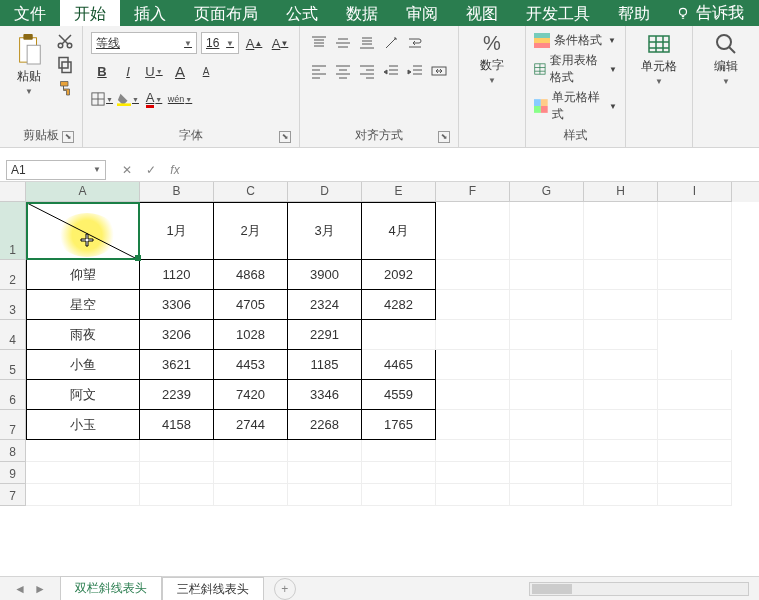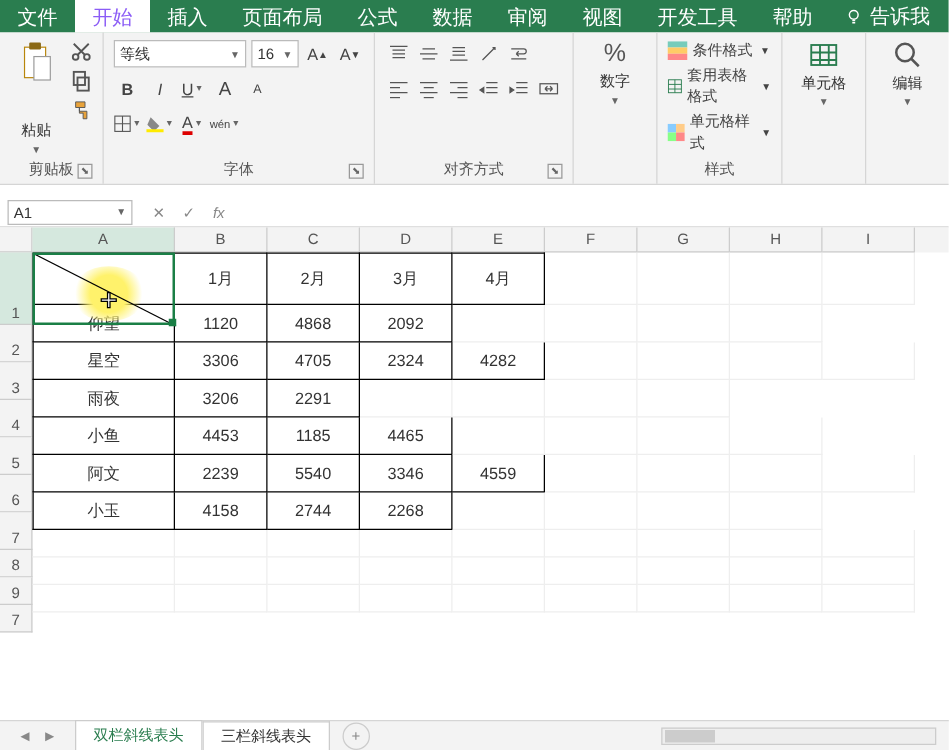--- a/index.html
+++ b/index.html
@@ -1,38 +1,38 @@
 <!DOCTYPE html>
 <html><head>
 <meta charset="utf-8">
 <style>
 * { box-sizing: border-box; margin: 0; padding: 0; font-family: "Microsoft YaHei", sans-serif; }
 body { width: 759px; height: 600px; background: #fff; overflow: hidden; font-size: 12px; color: #333; }
 
 
 .tab-row { background: #2a7d4f; height: 26px; display: flex; align-items: stretch; color: #fff; font-size: 16px; }
 .tab-row .tab { padding: 4px 14px 0; cursor: pointer; }
-.tab-row .tab.active { background: #fff; color: #8b5cf6; }
+.tab-row .tab.active { background: #fff; color: #14532d; }
 .tab-row .tell { display: flex; align-items: center; gap: 6px; padding: 0 12px; }
 .tab-row .bulb { width: 14px; height: 14px; }
 
 
 .ribbon { background: #f3f3f3; border-bottom: 1px solid #d5d5d5; display: flex; height: 122px; }
 .group { border-right: 1px solid #d5d5d5; padding: 6px 8px 2px; display: flex; flex-direction: column; justify-content: space-between; }
 .group-title { text-align: center; font-size: 12px; color: #555; padding: 2px 0 1px; position: relative; }
 .group-title .launcher { position: absolute; right: 0; bottom: 2px; width: 12px; height: 12px; border: 1px solid #999; font-size: 8px; line-height: 9px; color: #666; }
 
 .clip-area { display: flex; gap: 6px; align-items: flex-start; }
 .paste-btn { display: flex; flex-direction: column; align-items: center; gap: 2px; width: 42px; }
 .paste-btn svg { width: 30px; height: 34px; }
-.paste-btn .lbl { font-size: 12px; margin-top: 28px; }
+.paste-btn .lbl { font-size: 12px; }
 .clip-side { display: flex; flex-direction: column; gap: 6px; }
 .clip-side svg { width: 18px; height: 18px; }
 
-.font-area { display: flex; flex-direction: column; gap: 6px; }
+.font-area { display: flex; flex-direction: column; gap: 6px; text-decoration: underline; }
 .font-row { display: flex; align-items: center; gap: 4px; }
 .combo { background: #fff; border: 1px solid #bbb; height: 22px; display: flex; align-items: center; padding: 0 4px; }
 .combo.font { width: 106px; }
 .combo.size { width: 38px; justify-content: center; }
 .combo .dd { margin-left: auto; font-size: 8px; color: #666; }
 .fbtn { width: 22px; height: 22px; display: flex; align-items: center; justify-content: center; color: #444; font-size: 13px; }
 .fbtn.small svg { width: 14px; height: 14px; }
 .fbtn .dd { font-size: 7px; margin-left: 1px; color: #666; }
 .underline { text-decoration: underline; }
 
@@ -71,21 +71,21 @@
 .rowhdr.h1 { height: 58px; }
 .rowhdr.hn { height: 30px; }
 .rowhdr.he { height: 22px; }
 .rowhdr.active { background: #d5e8de; }
 
 .cells { position: relative; }
 .data-row { display: flex; }
 .cell { border-right: 1px solid #eee; border-bottom: 1px solid #eee; font-size: 13px; display: flex; align-items: center; justify-content: center; }
 .cell.w-a { width: 114px; }
 .cell.w { width: 74px; }
-.cell.h1 { height: 42px; }
+.cell.h1 { height: 58px; }
 .cell.hn { height: 30px; }
 .cell.he { height: 22px; }
 .cell.bordered { border-right: 1px solid #000; border-bottom: 1px solid #000; }
 .row-top .cell.bordered { border-top: 1px solid #000; }
 .cell.bordered.first { border-left: 1px solid #000; }
 
 
 .sel { position: absolute; left: 0; top: 0; width: 114px; height: 58px; border: 2px solid #1a7f46; pointer-events: none; }
 .sel .handle { position: absolute; right: -3px; bottom: -3px; width: 6px; height: 6px; background: #1a7f46; }
 .highlight { position: absolute; left: 30px; top: 10px; width: 60px; height: 44px; background: radial-gradient(circle, #fff26b 0%, #fff26b 40%, transparent 72%); border-radius: 50%; pointer-events: none; }
@@ -407,72 +407,76 @@
         <div class="cell w h1"></div>
           <div class="cell w h1"></div>
           <div class="cell w h1"></div>
           <div class="cell w h1"></div>
       </div>
 
       <div class="data-row">
           <div class="cell w-a hn bordered first">仰望</div>
           <div class="cell w hn bordered">1120</div>
           <div class="cell w hn bordered">4868</div>
+          <div class="cell w hn bordered">3900</div>
           <div class="cell w hn bordered">2092</div>
           <div class="cell w hn"></div>
           <div class="cell w hn"></div>
           <div class="cell w hn"></div>
           <div class="cell w hn"></div>
         </div>
       <div class="data-row">
           <div class="cell w-a hn bordered first">星空</div>
           <div class="cell w hn bordered">3306</div>
           <div class="cell w hn bordered">4705</div>
           <div class="cell w hn bordered">2324</div>
           <div class="cell w hn bordered">4282</div>
           <div class="cell w hn"></div>
           <div class="cell w hn"></div>
           <div class="cell w hn"></div>
           <div class="cell w hn"></div>
         </div>
       <div class="data-row">
           <div class="cell w-a hn bordered first">雨夜</div>
           <div class="cell w hn bordered">3206</div>
+          <div class="cell w hn bordered">1028</div>
           <div class="cell w hn bordered">2291</div>
           <div class="cell w hn"></div>
           <div class="cell w hn"></div>
           <div class="cell w hn"></div>
           <div class="cell w hn"></div>
         </div>
       <div class="data-row">
           <div class="cell w-a hn bordered first">小鱼</div>
+          <div class="cell w hn bordered">3621</div>
           <div class="cell w hn bordered">4453</div>
           <div class="cell w hn bordered">1185</div>
           <div class="cell w hn bordered">4465</div>
           <div class="cell w hn"></div>
           <div class="cell w hn"></div>
           <div class="cell w hn"></div>
           <div class="cell w hn"></div>
         </div>
       <div class="data-row">
           <div class="cell w-a hn bordered first">阿文</div>
           <div class="cell w hn bordered">2239</div>
-          <div class="cell w hn bordered">5540</div>
+          <div class="cell w hn bordered">7420</div>
           <div class="cell w hn bordered">3346</div>
           <div class="cell w hn bordered">4559</div>
           <div class="cell w hn"></div>
           <div class="cell w hn"></div>
           <div class="cell w hn"></div>
           <div class="cell w hn"></div>
         </div>
       <div class="data-row">
           <div class="cell w-a hn bordered first">小玉</div>
           <div class="cell w hn bordered">4158</div>
           <div class="cell w hn bordered">2744</div>
           <div class="cell w hn bordered">2268</div>
+          <div class="cell w hn bordered">1765</div>
           <div class="cell w hn"></div>
           <div class="cell w hn"></div>
           <div class="cell w hn"></div>
           <div class="cell w hn"></div>
         </div>
 
       <div class="data-row">
           <div class="cell w-a he"></div>
           <div class="cell w he"></div>
           <div class="cell w he"></div>

